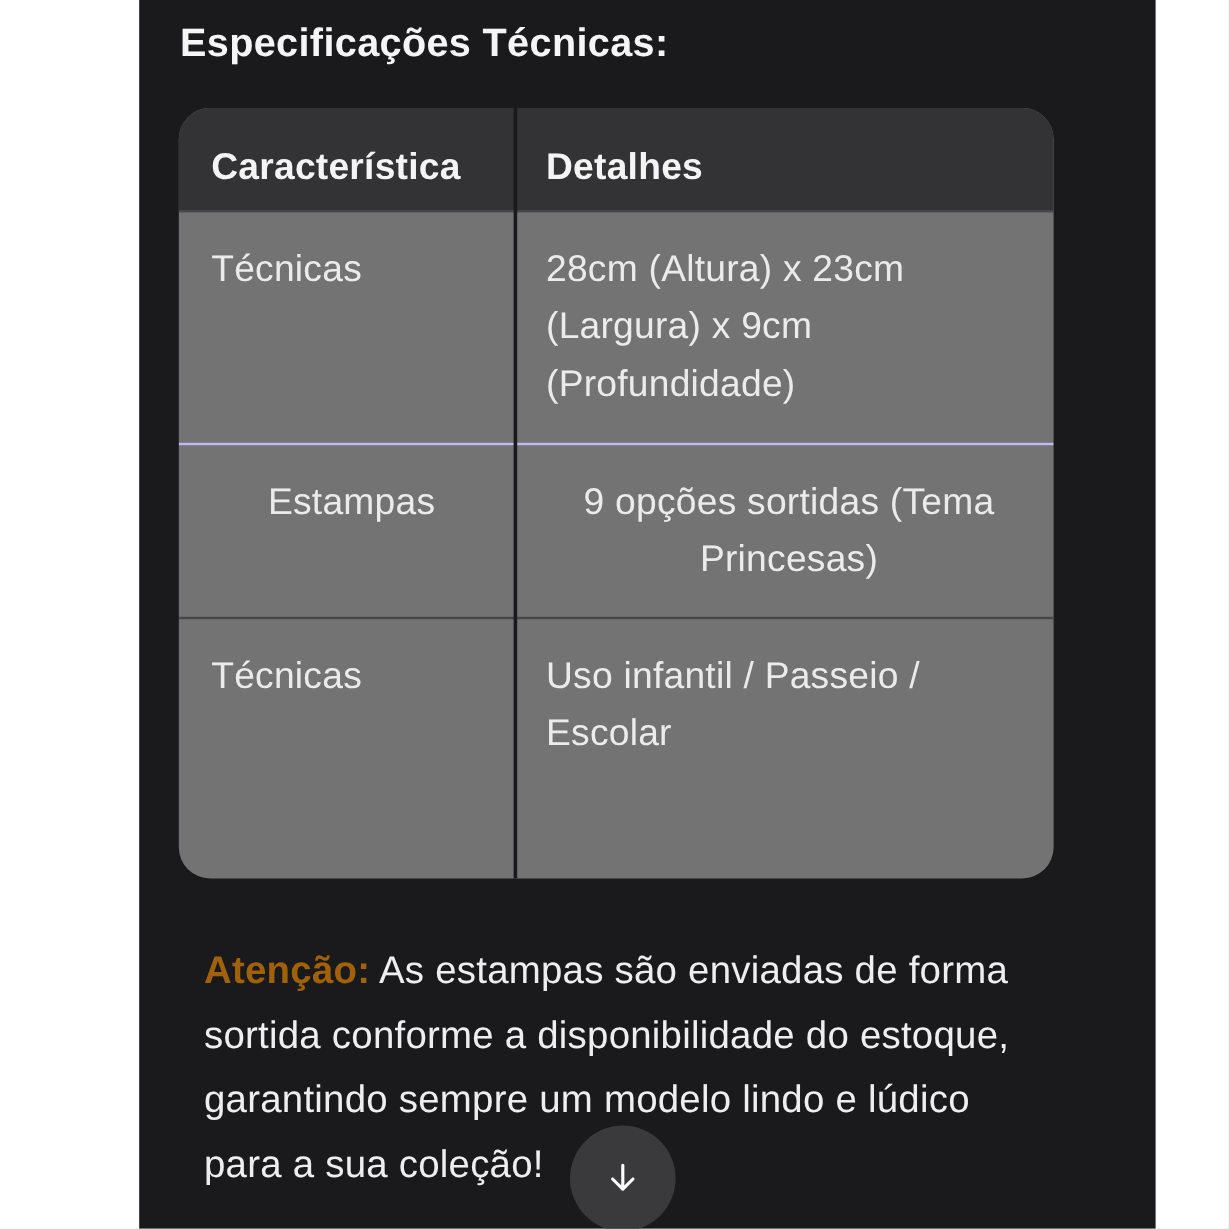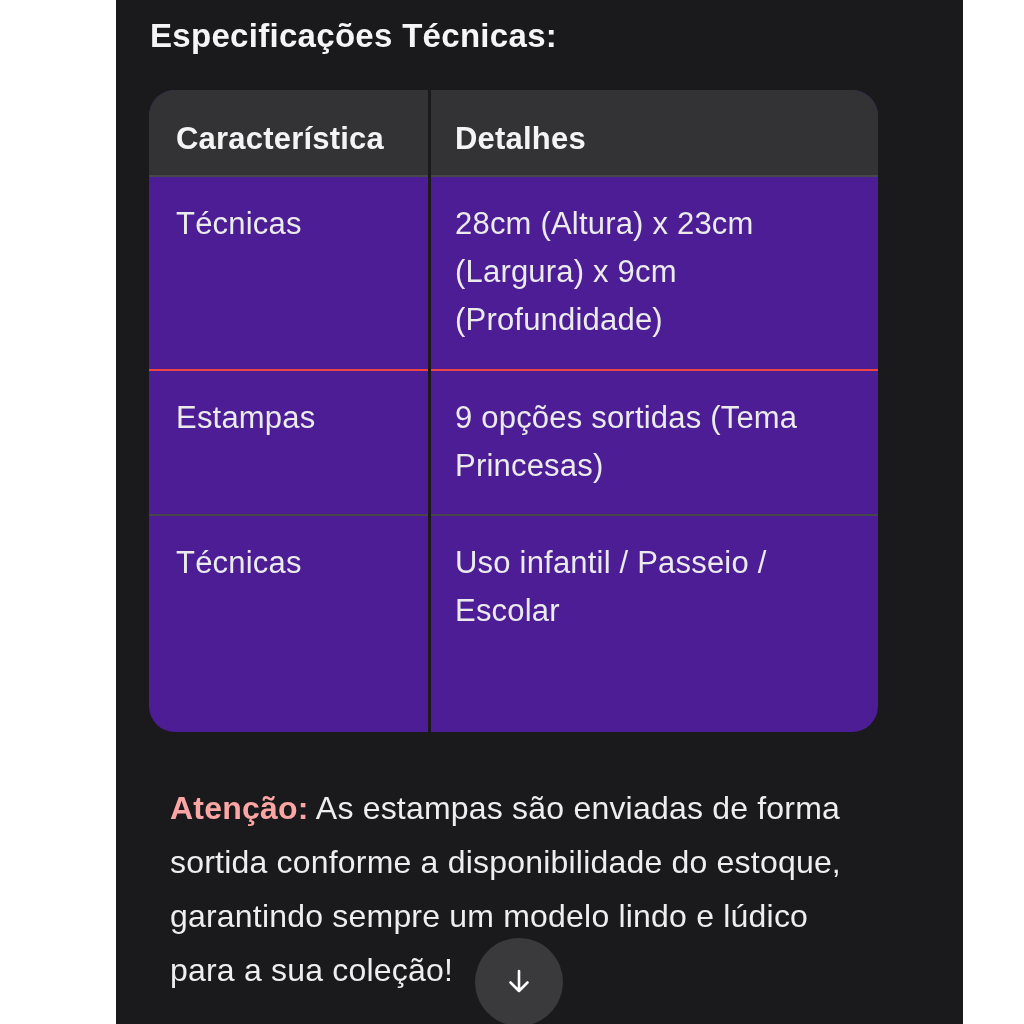--- a/index.html
+++ b/index.html
@@ -30,30 +30,30 @@
     color: #f5f5f6;
   }
   .spec-table {
     position: absolute;
     left: 33px;
     top: 90px;
     width: 729px;
     height: 642px;
     border-radius: 26px;
     overflow: hidden;
-    background: #4c1d95;
+    background: #737373;
   }
   .trow {
     display: flex;
     box-sizing: border-box;
   }
   .thead { height: 85px; background: #333335; }
   .r1 { height: 82px; }
   .r2 { height: 194px; border-top: 2px solid #47474a; }
-  .r3 { height: 145px; border-top: 2px solid #ef4444; }
+  .r3 { height: 145px; border-top: 2px solid #c4b5fd; text-align: center; }
   .r4 { height: 136px; border-top: 2px solid #47474a; }
   .cell {
     box-sizing: border-box;
     padding: 23px 18px 0 27px;
     font-size: 31px;
     line-height: 48px;
     color: #ebebec;
     letter-spacing: 0.2px;
   }
   .feature { width: 279px; flex-shrink: 0; }
@@ -75,21 +75,21 @@
     position: absolute;
     left: 54px;
     top: 781px;
     width: 712px;
     font-size: 32px;
     line-height: 54px;
     color: #eeeeef;
     letter-spacing: 0.2px;
     white-space: pre-line;
   }
-  .note .note-label { font-weight: 700; color: #fca5a5; }
+  .note .note-label { font-weight: 700; color: #a16207; }
   .scroll-btn {
     position: absolute;
     left: 359px;
     top: 938px;
     width: 88px;
     height: 88px;
     border-radius: 50%;
     background: #3a3a3d;
     border: none;
     padding: 0;

